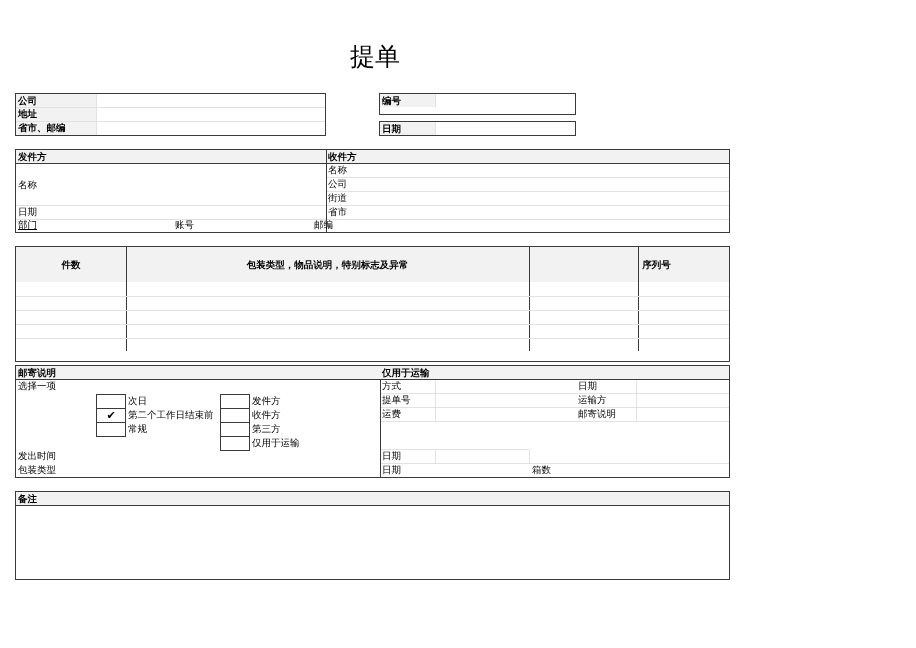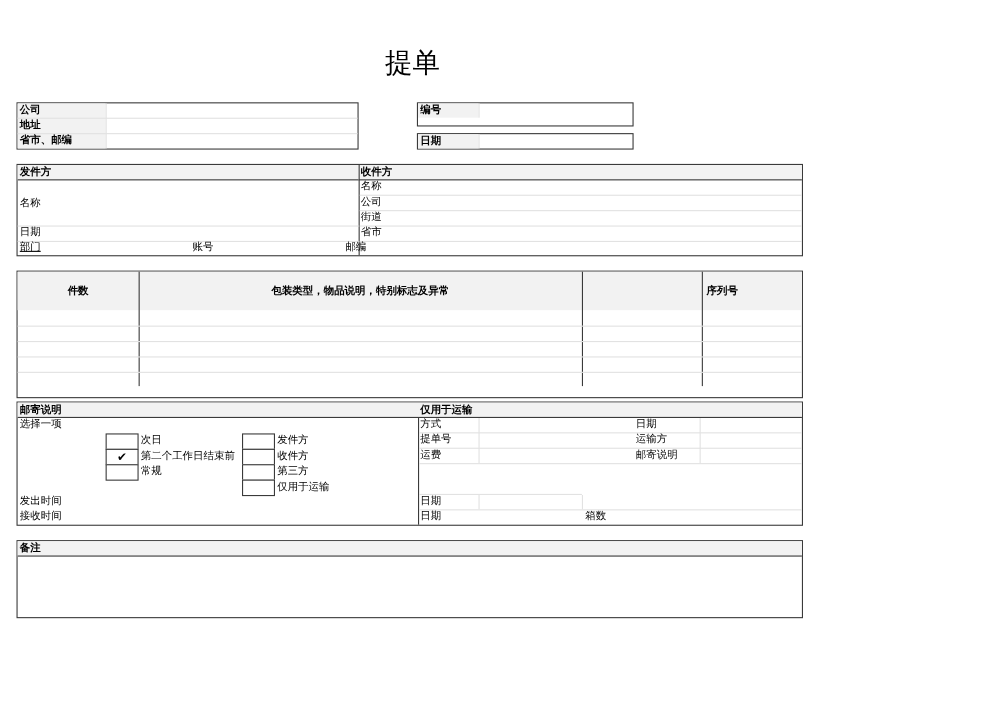--- a/index.html
+++ b/index.html
@@ -131,21 +131,21 @@
   <div class="abs cb" style="left:204px;top:42px;width:30px;height:15px;"></div>
   <div class="abs cb" style="left:204px;top:56px;width:30px;height:15px;"></div>
   <div class="abs cb" style="left:204px;top:70px;width:30px;height:15px;"></div>
   <div class="abs lbl" style="left:234px;top:28px;">发件方</div>
   <div class="abs lbl" style="left:234px;top:42px;">收件方</div>
   <div class="abs lbl" style="left:234px;top:56px;">第三方</div>
   <div class="abs lbl" style="left:234px;top:70px;">仅用于运输</div>
 
   <div class="abs lbl" style="left:0;top:83px;">发出时间</div>
   <div class="abs input-field" style="left:60px;top:84px;width:300px;height:13px;"></div>
-  <div class="abs lbl" style="left:0;top:97px;">接收时间</div>
+  <div class="abs lbl" style="left:0;top:97px;">包装类型</div>
   <div class="abs input-field" style="left:60px;top:98px;width:300px;height:13px;"></div>
 
   <div class="abs lbl" style="left:364px;top:13px;">方式</div>
   <div class="abs input-field" style="left:420px;top:14px;width:140px;height:13px;"></div>
   <div class="abs lbl" style="left:560px;top:13px;">日期</div>
   <div class="abs input-field" style="left:621px;top:14px;width:90px;height:13px;"></div>
   <div class="abs hline" style="left:365px;top:27px;width:348px;"></div>
 
   <div class="abs lbl" style="left:364px;top:27px;">提单号</div>
   <div class="abs input-field" style="left:420px;top:28px;width:140px;height:13px;"></div>
@@ -168,16 +168,16 @@
   <div class="abs vline" style="left:419px;top:84px;height:13px;"></div>
   <div class="abs vline" style="left:513px;top:84px;height:13px;"></div>
   <div class="abs hline" style="left:365px;top:97px;width:348px;"></div>
 
   <div class="abs lbl" style="left:364px;top:97px;">日期</div>
   <div class="abs input-field" style="left:420px;top:98px;width:92px;height:13px;"></div>
   <div class="abs lbl" style="left:514px;top:97px;">箱数</div>
   <div class="abs input-field" style="left:550px;top:98px;width:162px;height:13px;"></div>
 </div>
 
-<div class="abs box" style="left:15px;top:491px;width:715px;height:71px;">
+<div class="abs box" style="left:15px;top:491px;width:715px;height:89px;">
   <div class="abs hdr" style="left:0;top:0;width:713px;height:14px;">备注</div>
   <div class="abs input-field" style="left:0;top:14px;width:713px;height:55px;"></div>
 </div>
 
 </body></html>

